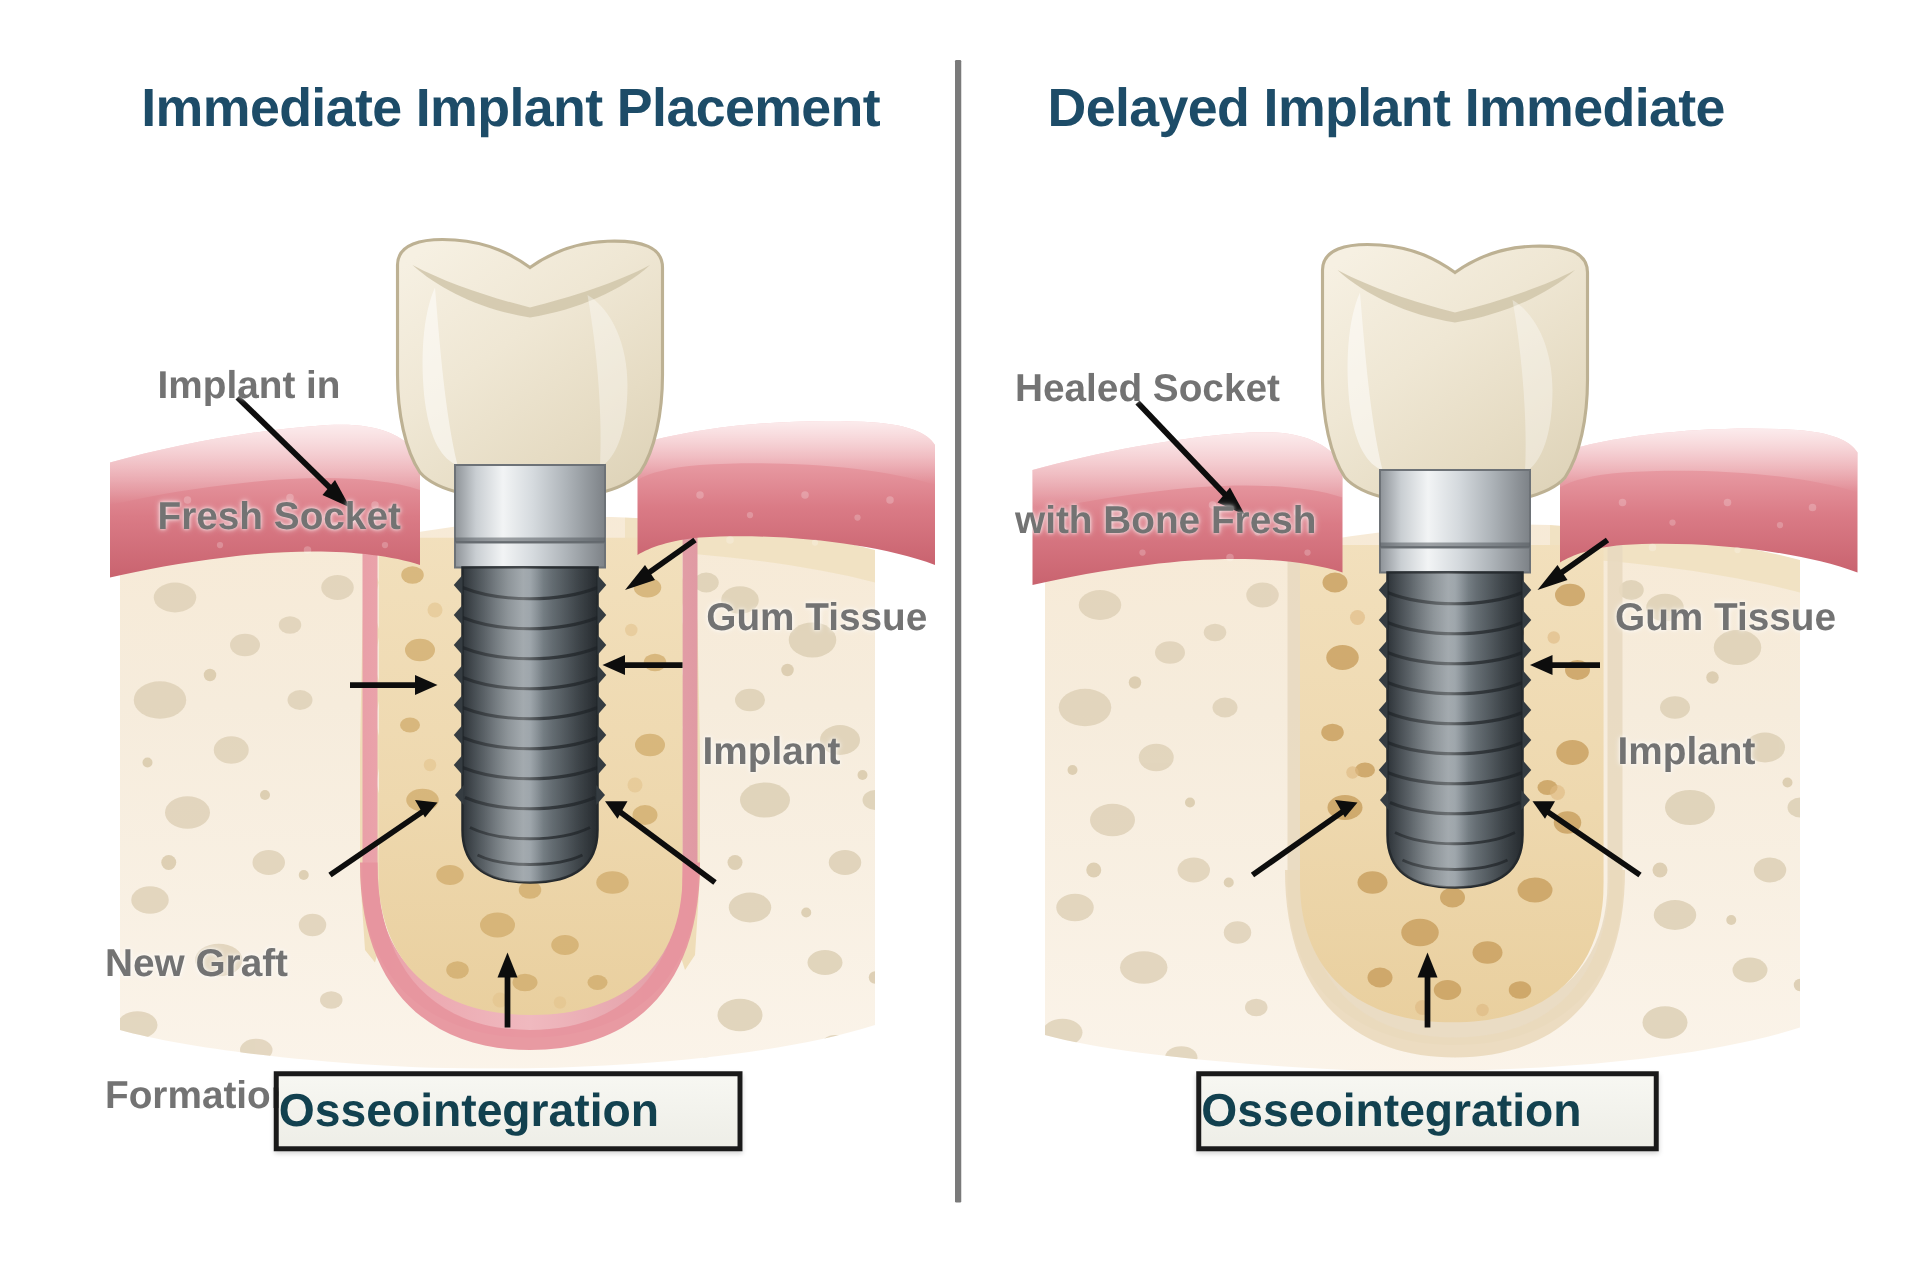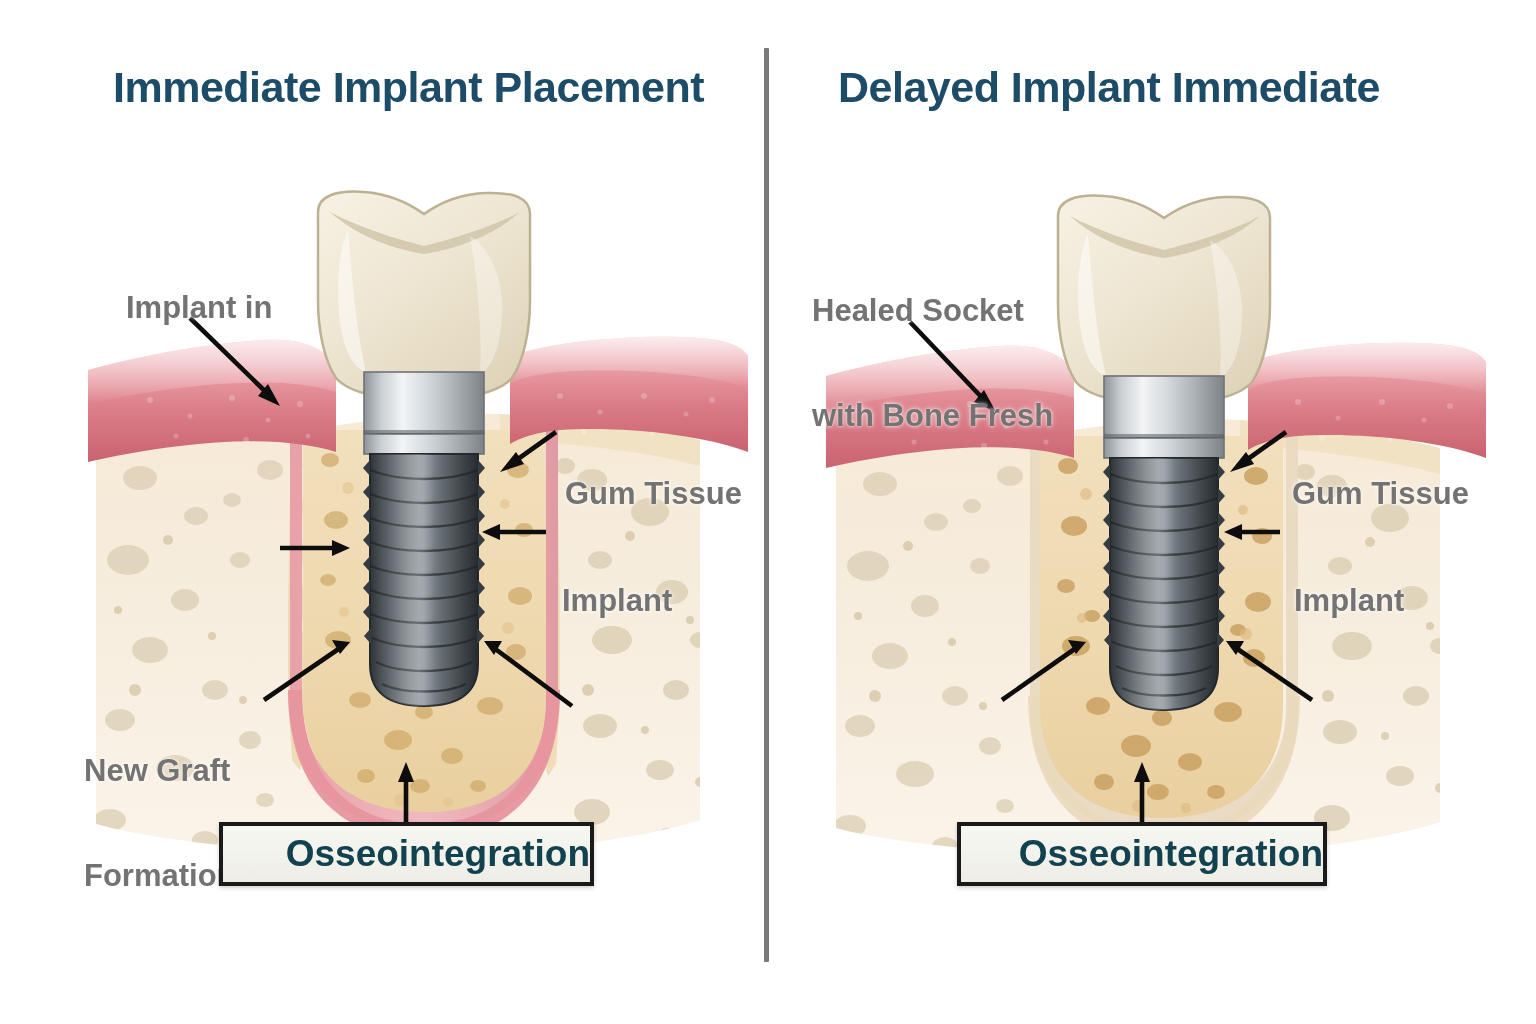--- a/index.html
+++ b/index.html
@@ -49,22 +49,23 @@
     line-height: 1.12;
     white-space: pre;
     text-shadow: 0 0 3px rgba(255,255,255,.85), 0 0 6px rgba(255,255,255,.6);
   }
 
   
   .osseo-box {
     position: absolute;
     border: 4px solid #1a1a1a;
     background: linear-gradient(180deg,#f7f7f2 0%, #eeeee7 100%);
-    display: flex; align-items: center; justify-content: flex-end;
+    display: flex; align-items: center; justify-content: flex-start;
     box-shadow: 0 2px 4px rgba(0,0,0,.18);
+    margin-top: 35px;
   }
   .osseo-box span {
     color: #12414f;
     font-weight: 700;
     font-size: 37px;
     letter-spacing: 0px;
   }
   #osseo-left  { left: 219px; top: 822px; width: 375px; height: 64px; }
   #osseo-right { left: 957px; top: 822px; width: 370px; height: 64px; }
 </style>
@@ -568,20 +569,21 @@
     </g>
   </svg>
 
   <div class="divider"></div>
 
   <div class="panel-title" id="title-left">Immediate Implant Placement</div>
   <div class="panel-title" id="title-right">Delayed Implant Immediate</div>
 
   <div class="label" style="left:126px; top:222px;">
     <div>Implant in</div>
+    <div>Fresh Socket</div>
   </div>
 
   <div class="label" style="left:565px; top:408px;">
     <div>Gum Tissue</div>
   </div>
 
 
   <div class="label" style="left:562px; top:515px;">
     <div>Implant</div>
   </div>

